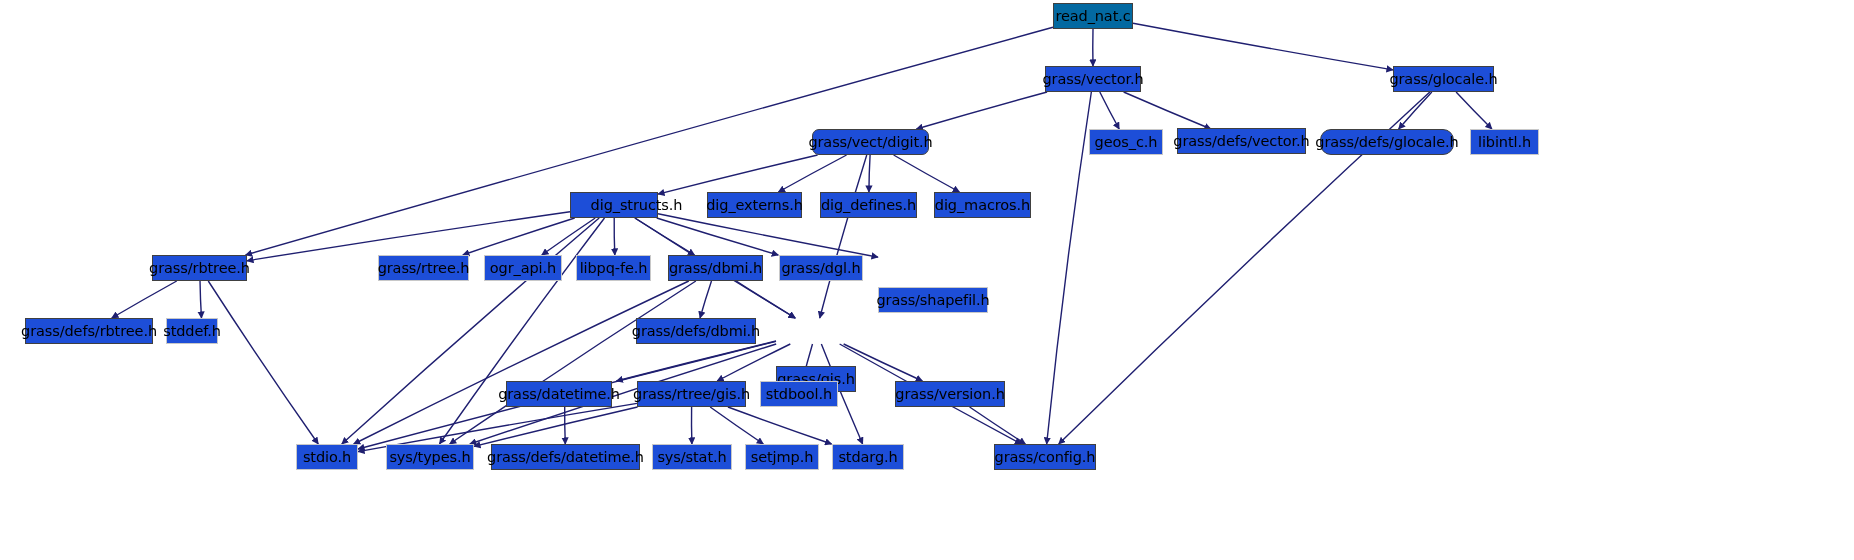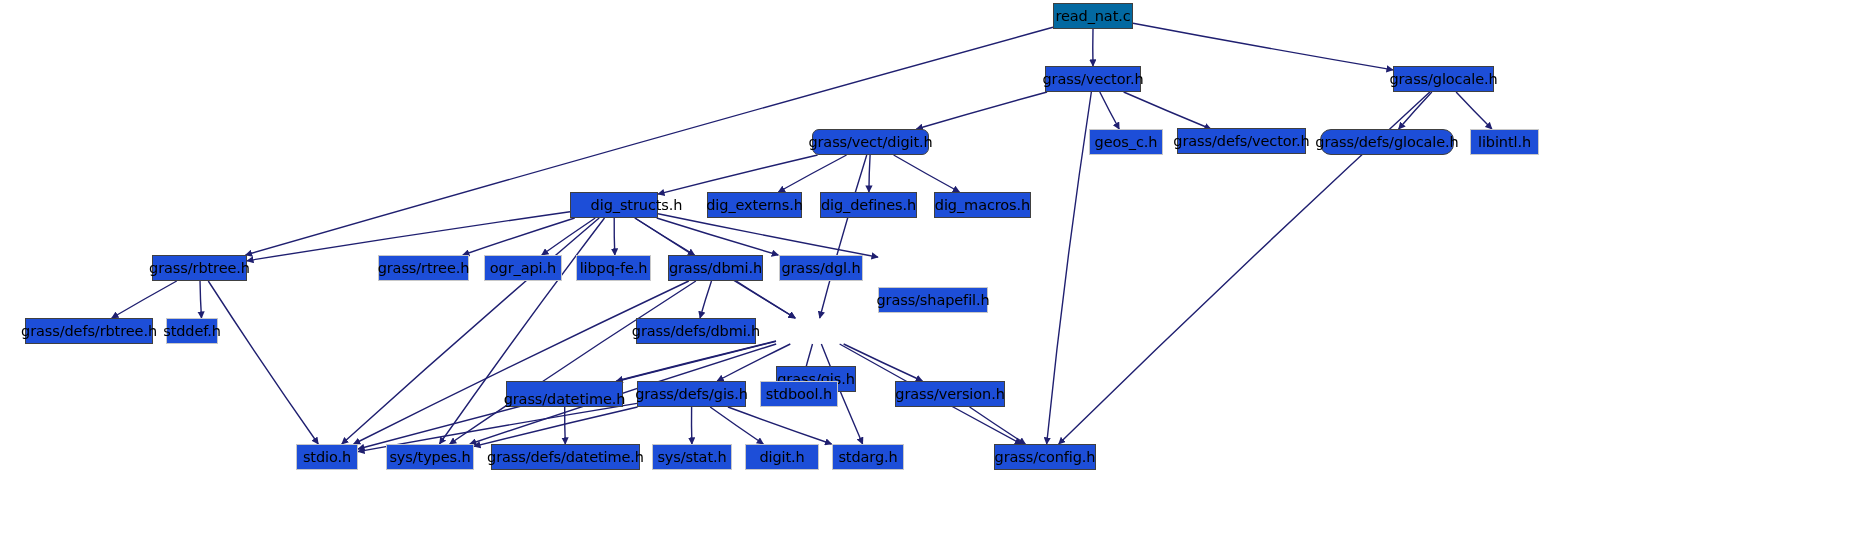--- a/index.html
+++ b/index.html
@@ -152,46 +152,46 @@
     </div>
     <div class="node plain" style="left: 166px; top: 318px; width: 52px;">
       <span>stddef.h</span>
     </div>
     <div class="node solid" style="left: 636px; top: 318px; width: 120px;">
       <span>grass/defs/dbmi.h</span>
     </div>
     <div class="node solid" style="left: 776px; top: 318px; width: 80px; margin-top: 48px;">
       <span>grass/gis.h</span>
     </div>
-    <div class="node solid" style="left: 506px; top: 381px; width: 117px; align-items: flex-end;">
+    <div class="node solid" style="left: 506px; top: 381px; width: 106px;">
       <span>grass/datetime.h</span>
     </div>
     <div class="node solid" style="left: 637px; top: 381px; width: 109px;">
-      <span>grass/defs/gis.h</span>
+      <span>grass/rtree/gis.h</span>
     </div>
     <div class="node plain" style="left: 760px; top: 381px; width: 78px;">
       <span>stdbool.h</span>
     </div>
     <div class="node solid" style="left: 895px; top: 381px; width: 110px;">
       <span>grass/version.h</span>
     </div>
     <div class="node plain" style="left: 296px; top: 444px; width: 62px;">
       <span>stdio.h</span>
     </div>
     <div class="node plain" style="left: 386px; top: 444px; width: 88px;">
       <span>sys/types.h</span>
     </div>
     <div class="node solid" style="left: 491px; top: 444px; width: 149px;">
       <span>grass/defs/datetime.h</span>
     </div>
     <div class="node plain" style="left: 652px; top: 444px; width: 80px;">
       <span>sys/stat.h</span>
     </div>
     <div class="node plain" style="left: 745px; top: 444px; width: 74px;">
-      <span>digit.h</span>
+      <span>setjmp.h</span>
     </div>
     <div class="node plain" style="left: 832px; top: 444px; width: 72px;">
       <span>stdarg.h</span>
     </div>
     <div class="node solid" style="left: 994px; top: 444px; width: 102px;">
       <span>grass/config.h</span>
     </div>
   </div>
 
 </body></html>

